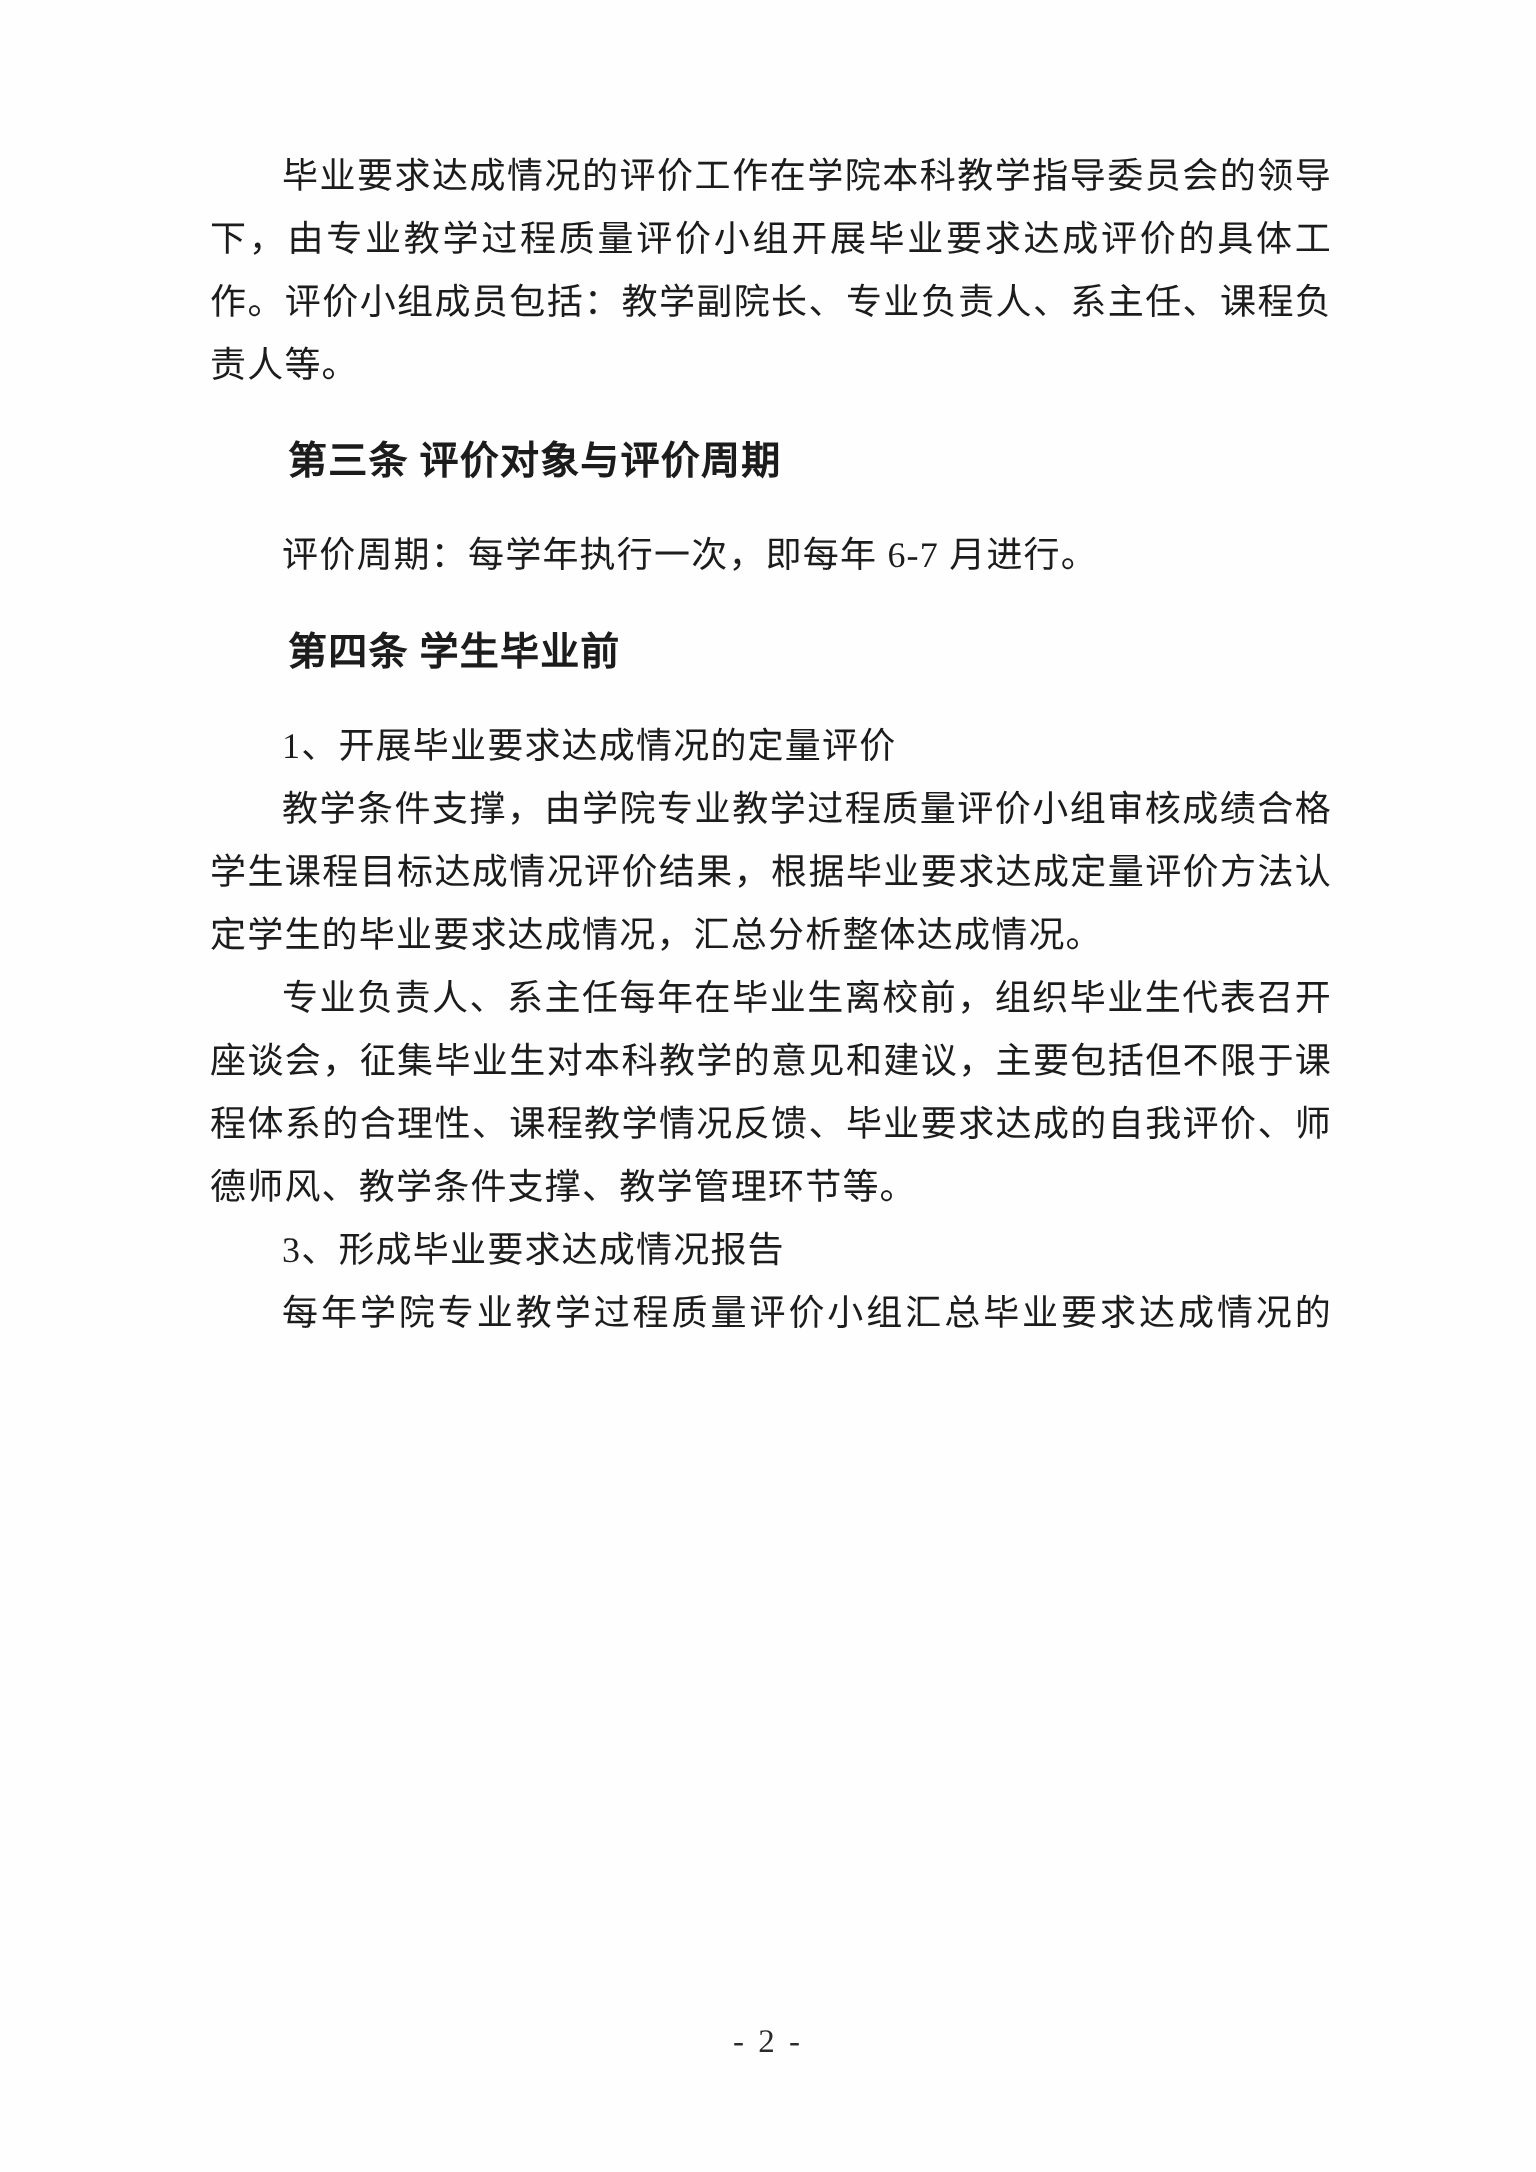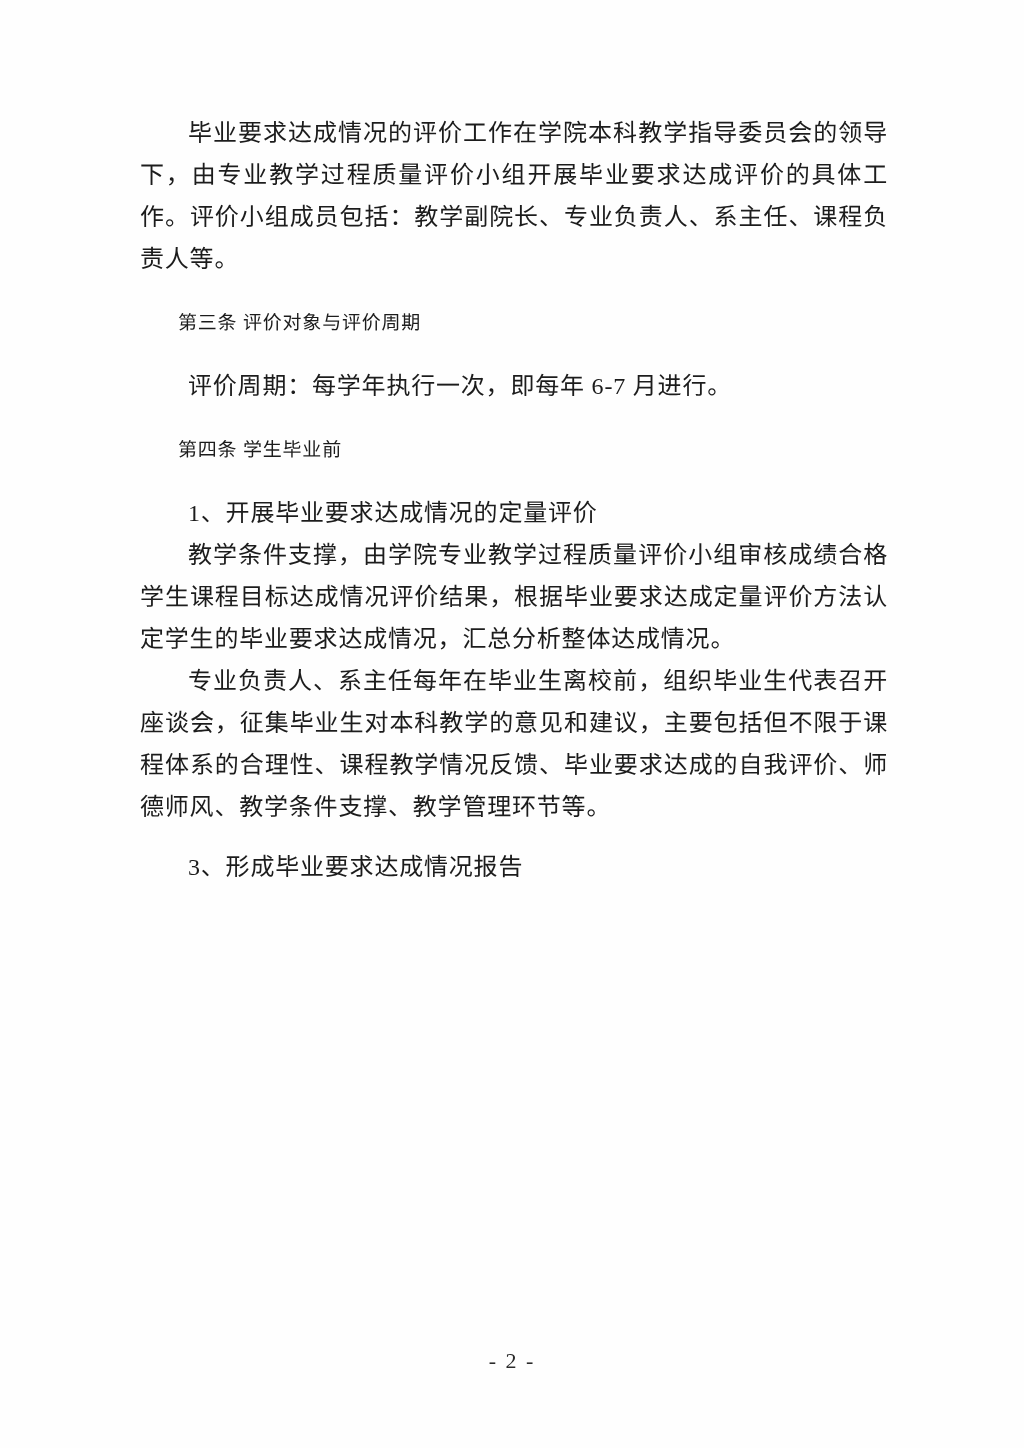--- a/index.html
+++ b/index.html
@@ -13,43 +13,42 @@
     height: 1448px;
     margin: 0 auto;
     background: #fefefe;
     color: #1c1c1c;
     font-family: "Liberation Serif", "DejaVu Serif", serif;
     overflow: hidden;
   }
   .content {
     position: absolute;
     left: 140px;
-    top: 112px;
+    top: 97px;
     width: 748px;
     font-size: 24px;
     line-height: 42px;
     letter-spacing: 0.8px;
     text-align: justify;
   }
   .para,
   .line,
   .item,
   .heading {
     margin: 0;
     padding: 0;
     text-indent: 2em;
   }
   .heading {
-    font-weight: normal;
-    font-size: 19px;
+    font-weight: bold;
+    font-size: 26px;
     margin-top: 22px;
     margin-bottom: 21px;
   }
   .item {
-    margin-top: 18px;
   }
   .fill-line {
     text-align-last: justify;
   }
   .page-number {
     position: absolute;
     left: 0;
     top: 1348px;
     width: 100%;
     text-align: center;
@@ -77,17 +76,18 @@
 
     <p class="para">教学条件支撑，由学院专业教学过程质量评价小组审核成绩合格学生课程目标达成情况评价结果，根据毕业要求达成定量评价方法认定学生的毕业要求达成情况，汇总分析整体达成情况。</p>
 
 
 
 
     <p class="para">专业负责人、系主任每年在毕业生离校前，组织毕业生代表召开座谈会，征集毕业生对本科教学的意见和建议，主要包括但不限于课程体系的合理性、课程教学情况反馈、毕业要求达成的自我评价、师德师风、教学条件支撑、教学管理环节等。</p>
 
     <p class="item">3、形成毕业要求达成情况报告</p>
 
+    <p class="para fill-line">每年学院专业教学过程质量评价小组汇总毕业要求达成情况的</p>
 
   </div>
 
   <div class="page-number">- 2 -</div>
 </div>
 
 </body></html>

